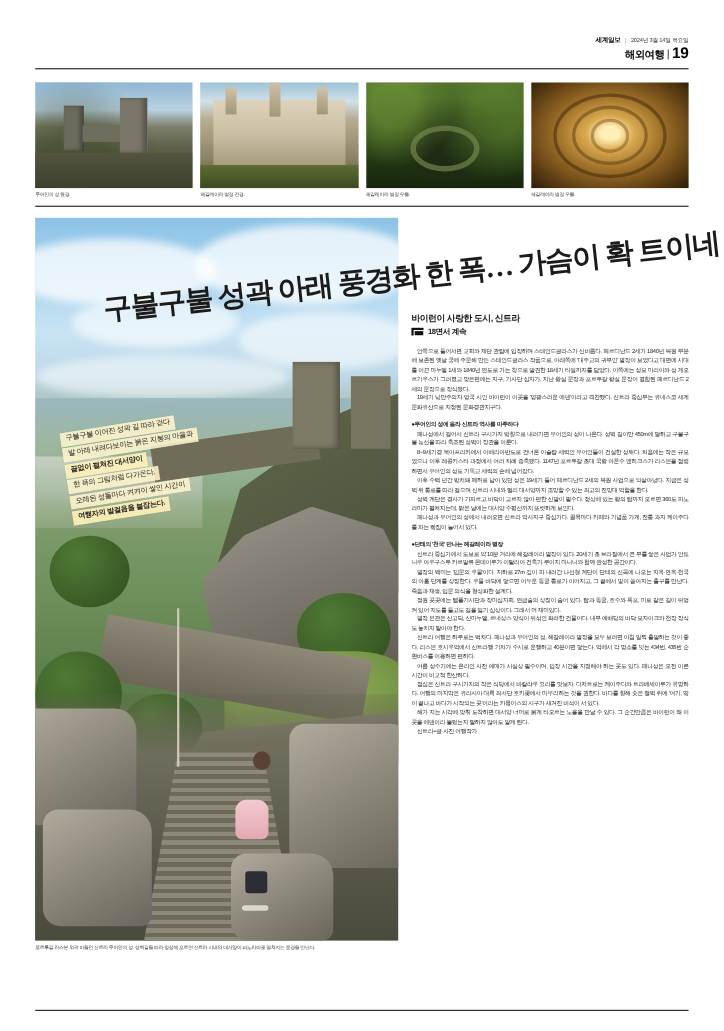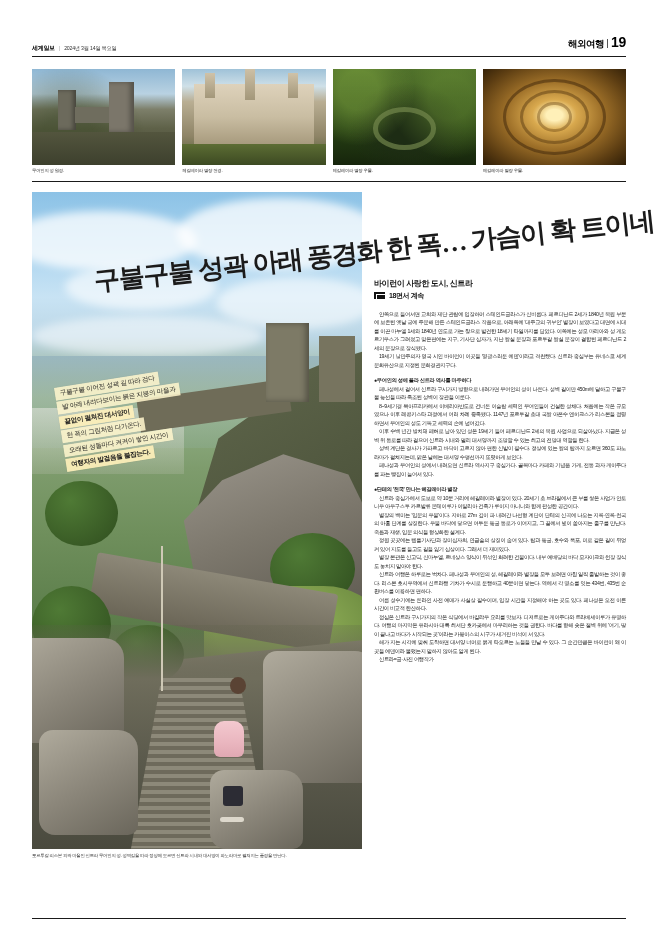--- a/index.html
+++ b/index.html
@@ -20,22 +20,23 @@
     width: 658px;
     height: 937px;
     background: #fff;
     padding: 34px 32px 26px 32px;
   }
 
   
   .masthead {
     display: flex;
     align-items: flex-end;
-    justify-content: space-between;
+    justify-content: flex-start;
     padding-bottom: 3px;
+    flex-direction: column;
   }
   .mast-left {
     display: flex;
     align-items: baseline;
     gap: 4px;
     font-size: 5.2px;
     line-height: 1;
     color: #222;
   }
   .mast-logo {

